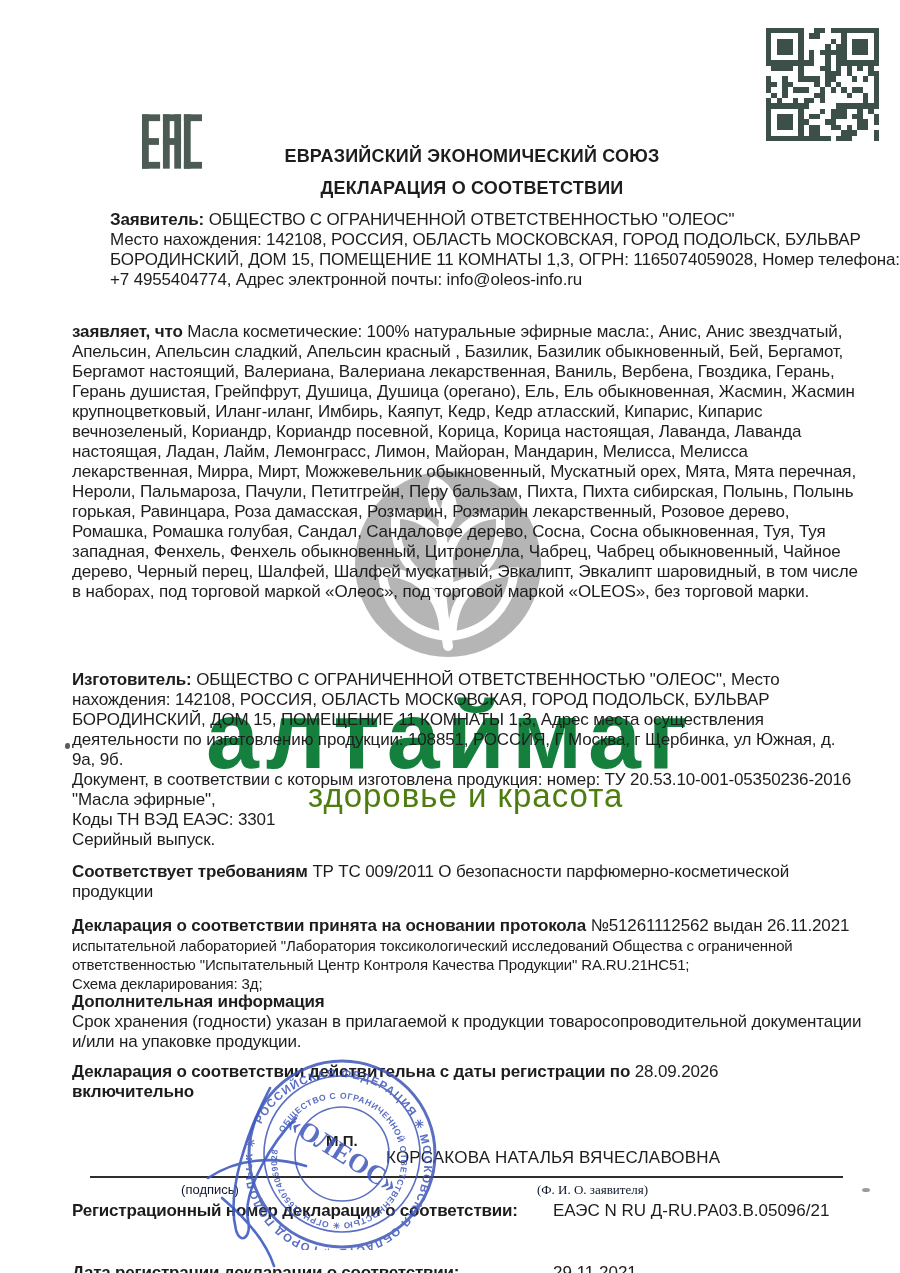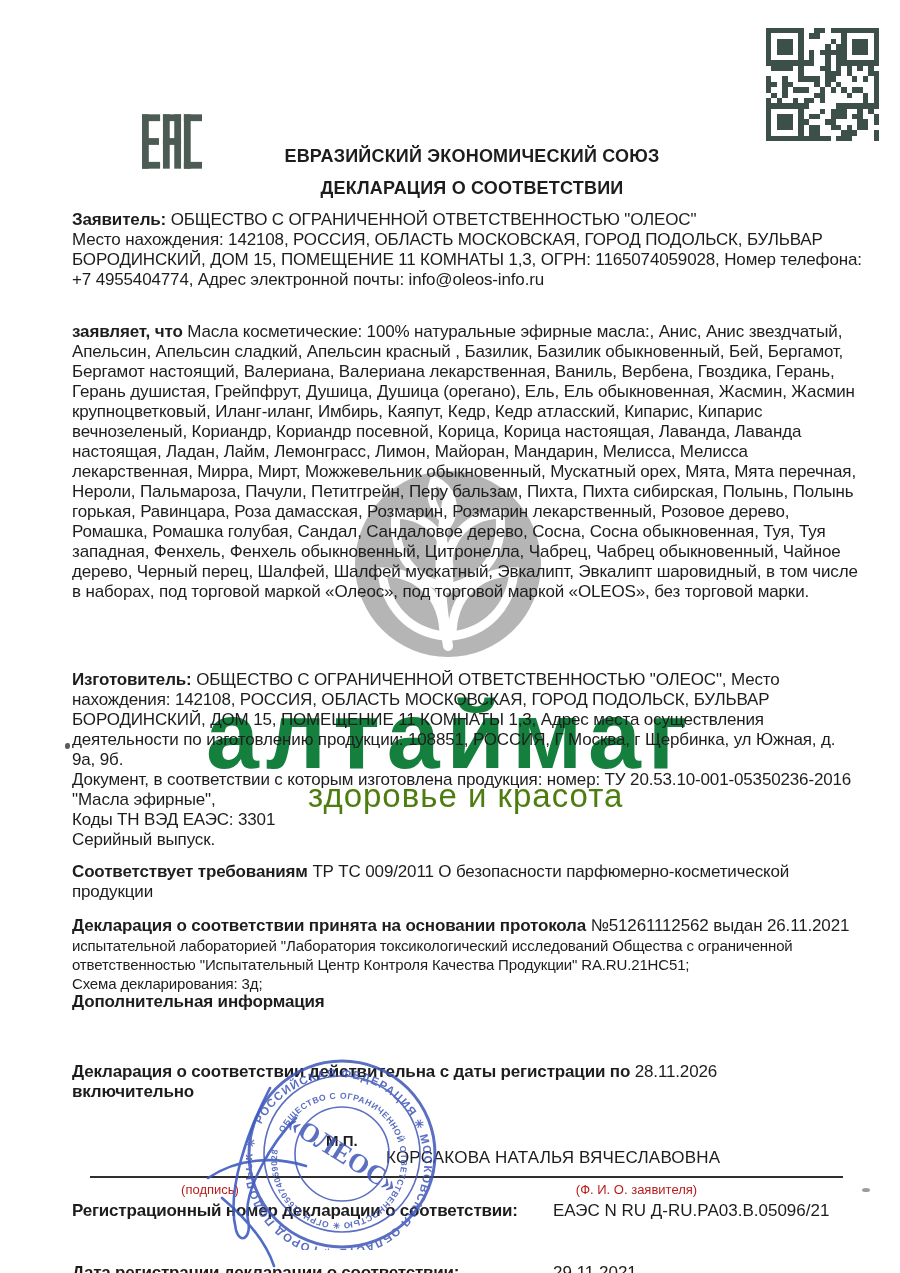--- a/index.html
+++ b/index.html
@@ -6,33 +6,33 @@
   .page{position:relative;width:900px;height:1273px;background:#ffffff;overflow:hidden;
         font-family:"Liberation Sans",sans-serif;color:#1d1d1d;margin:0 auto;}
   .para{position:absolute;left:72px;width:790px;font-size:17px;line-height:20px;
         letter-spacing:-0.15px;z-index:2;}
   .b{font-weight:700;}
   .small{font-size:15px;line-height:19px;}
   .title{position:absolute;left:44px;width:856px;text-align:center;font-weight:700;
          font-size:18px;letter-spacing:0.2px;z-index:2;}
   #title1{top:146px;}
   #title2{top:178px;}
-  #applicant{top:210px;}
+  #applicant{top:210px;margin-left:38px;}
   #declares{top:322px;}
   #manufacturer{top:670px;}
   #compliance{top:862px;}
   #basis{top:916px;}
   #additional{top:992px;}
   #validity{top:1062px;}
   .mp{position:absolute;left:326px;top:1132px;font-size:15px;font-weight:700;z-index:2;text-align:right;}
   .fio{position:absolute;left:386px;top:1148px;font-size:17px;z-index:2;letter-spacing:0.2px;}
   .sigline{position:absolute;left:90px;top:1176px;width:753px;height:2px;background:#2e2e2e;z-index:2;}
-  .cap{position:absolute;top:1182px;font-size:13px;color:#b91c1c;z-index:2;text-align:center;}
+  .cap{position:absolute;top:1182px;font-size:13px;color:#0f172a;z-index:2;text-align:center;}
   #cap-sign{left:150px;width:120px;}
-  #cap-fio{left:544px;width:185px;}
+  #cap-fio{left:500px;width:185px;font-family:Liberation Serif, serif;}
   .reg-label{position:absolute;left:72px;font-size:17px;font-weight:700;letter-spacing:-0.2px;z-index:2;}
   .reg-value{position:absolute;left:553px;font-size:17px;z-index:2;text-align:right;}
   #reg-num-label,#reg-num-value{top:1201px;}
   #reg-date-label,#reg-date-value{top:1231px;margin-top:32px;}
   
   .wm1{position:absolute;left:206px;top:688px;font-size:95px;font-weight:700;color:#15803d;
        letter-spacing:7px;z-index:0;line-height:1;}
   .wm2{position:absolute;left:308px;top:779px;font-size:33px;color:#4d7c0f;letter-spacing:1px;
        z-index:0;line-height:1;}
   #wm-logo{position:absolute;left:352px;top:468px;width:192px;height:192px;z-index:0;}
@@ -257,25 +257,26 @@
 
   <div class="para" id="basis">
     <span class="b">Декларация о соответствии принята на основании протокола</span>
     <span>№51261112562 выдан 26.11.2021</span>
     <div class="small">испытательной лабораторией "Лаборатория токсикологический исследований Общества с ограниченной ответственностью "Испытательный Центр Контроля Качества Продукции" RA.RU.21HC51;</div>
     <div class="small">Схема декларирования: 3д;</div>
   </div>
 
   <div class="para" id="additional">
     <div class="b">Дополнительная информация</div>
+    <div>Срок хранения (годности) указан в прилагаемой к продукции товаросопроводительной документации и/или на упаковке продукции.</div>
   </div>
 
   <div class="para" id="validity">
     <span class="b">Декларация о соответствии действительна с даты регистрации по</span>
-    <span>28.11.2026</span>
+    <span>28.09.2026</span>
     <div class="b">включительно</div>
   </div>
 
   <div class="mp">М.П.</div>
   <div class="fio">КОРСАКОВА НАТАЛЬЯ ВЯЧЕСЛАВОВНА</div>
   <div class="sigline"></div>
   <div class="cap" id="cap-sign">(подпись)</div>
   <div class="cap" id="cap-fio">(Ф. И. О. заявителя)</div>
 
   <svg id="stamp" viewBox="0 0 192 192">

